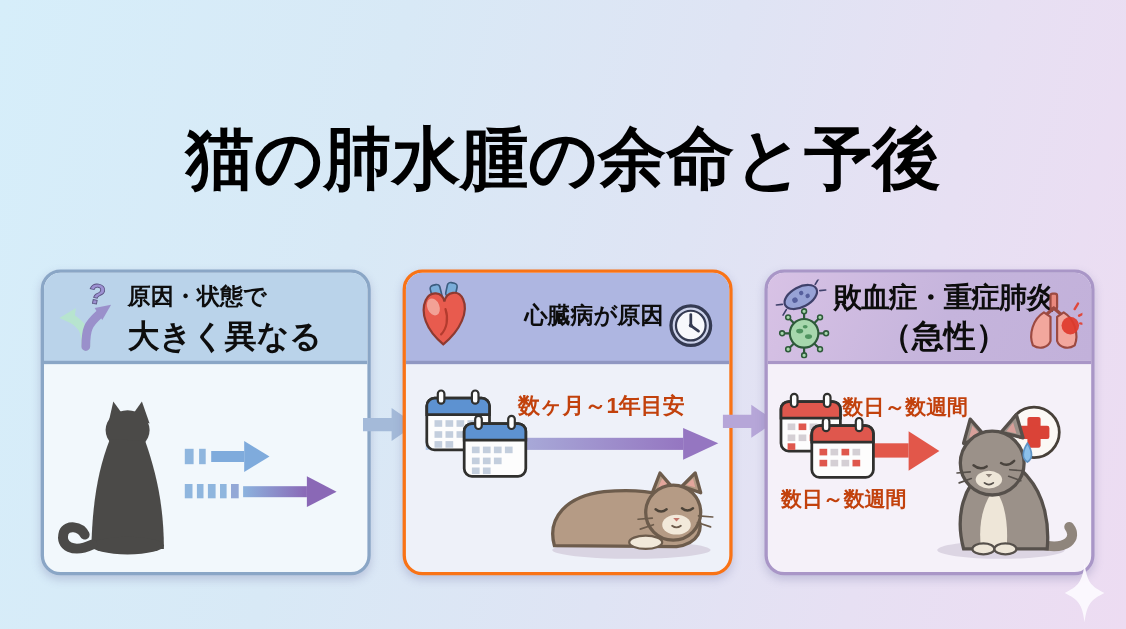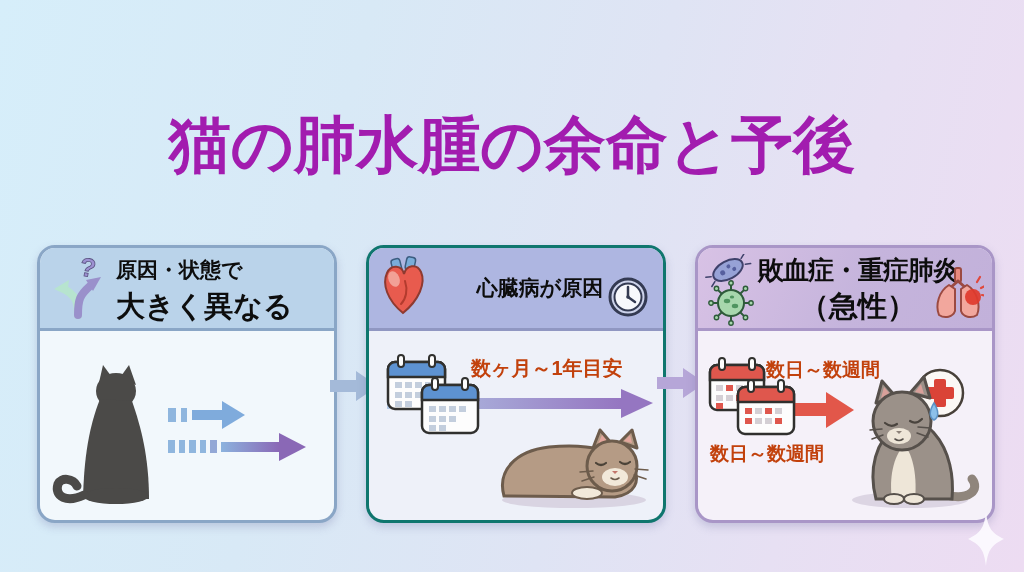--- a/index.html
+++ b/index.html
@@ -3,29 +3,29 @@
 <meta charset="utf-8">
 <style>
   html,body{margin:0;padding:0;}
   body{
     width:1024px;height:572px;position:relative;overflow:hidden;
     font-family:"Liberation Sans","DejaVu Sans",sans-serif;
     background:linear-gradient(104deg,#d6eefa 0%,#d8e9f6 32%,#dfe4f4 58%,#e7e0f3 78%,#eddcf2 100%);
   }
   .title{
     position:absolute;top:112px;left:0;width:100%;text-align:center;
-    font-size:62px;font-weight:900;color:#a21caf;letter-spacing:0px;line-height:1.05;
+    font-size:62px;font-weight:900;color:#000000;letter-spacing:0px;line-height:1.05;
   }
   .card{
     position:absolute;top:245px;width:300px;height:278px;border-radius:18px;
     box-sizing:border-box;display:flex;flex-direction:column;overflow:hidden;
     box-shadow:0 4px 8px rgba(110,110,160,.28);
   }
   .card1{left:37px;border:3px solid #8aa6c6;background:#f2f8fc;}
-  .card2{left:366px;border:3px solid #0f766e;background:#eef1f9;}
+  .card2{left:366px;border:3px solid #f97316;background:#eef1f9;}
   .card3{left:695px;border:3px solid #a996c7;background:#f5f1f9;}
   .card-header{
     height:83px;flex:0 0 83px;display:flex;align-items:center;box-sizing:border-box;
     padding:4px 10px 4px 10px;position:relative;
   }
   .card1 .card-header{background:#bad3ea;border-bottom:3px solid #8aa6c6;}
   .card2 .card-header{background:#aeb6e1;border-bottom:3px solid #9097c2;}
   .card3 .card-header{background:linear-gradient(115deg,#d8c2e5 0%,#c5b4dc 55%,#c2b1da 100%);border-bottom:3px solid #a996c7;}
   .hdr-text{flex:1;text-align:center;font-weight:900;color:#0d0d0d;line-height:36px;}
   .hdr-l1{font-size:21px;white-space:nowrap;}

